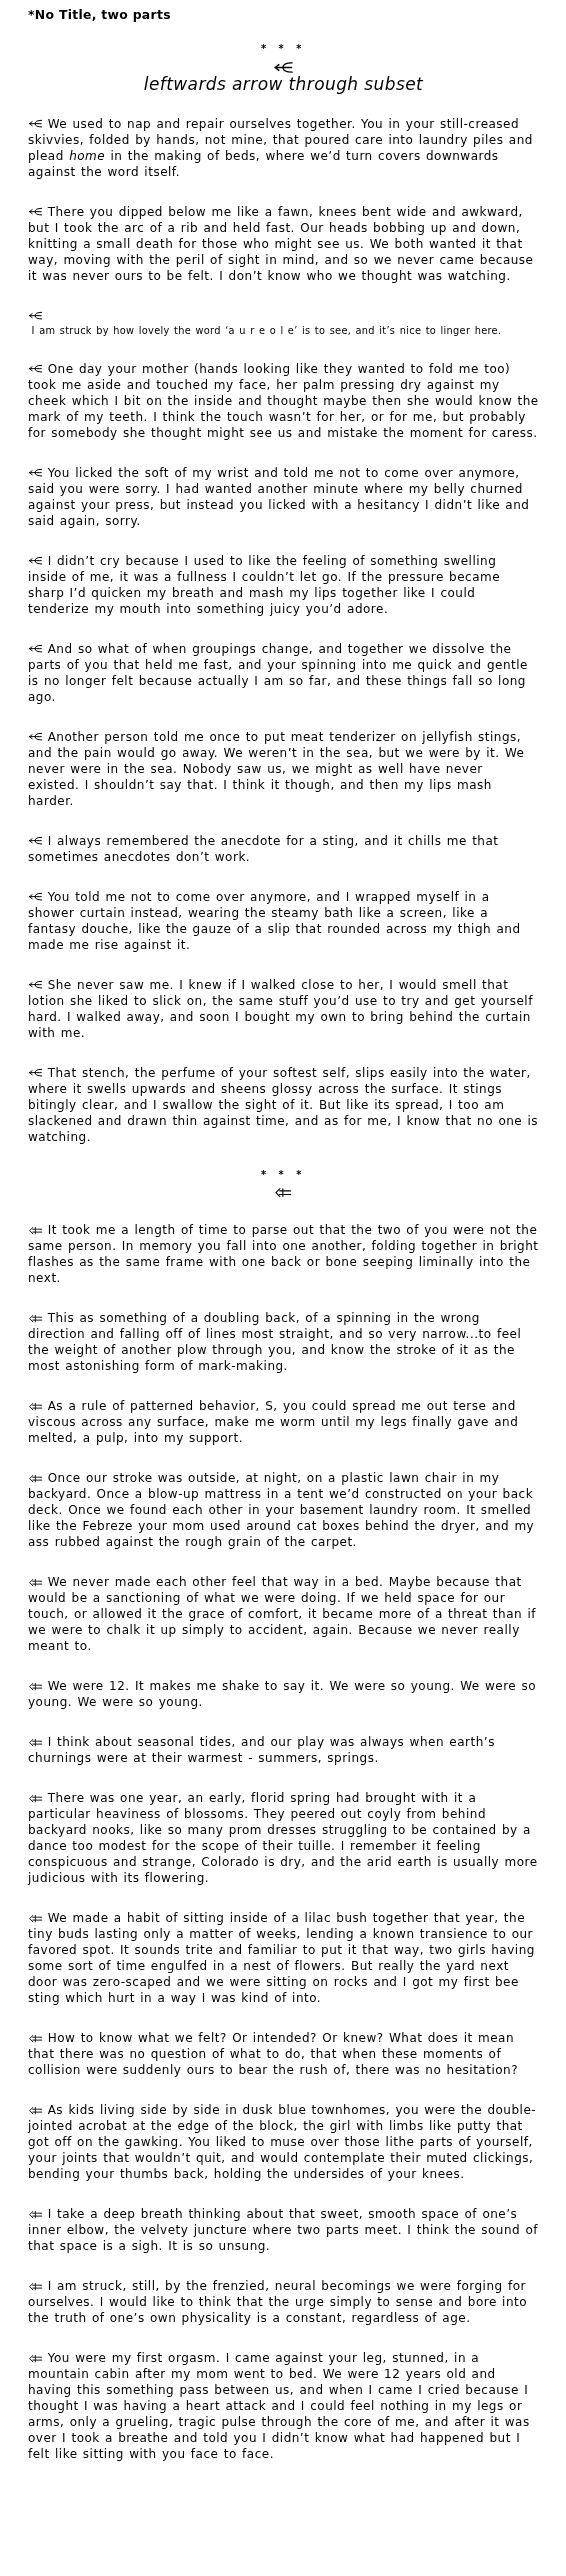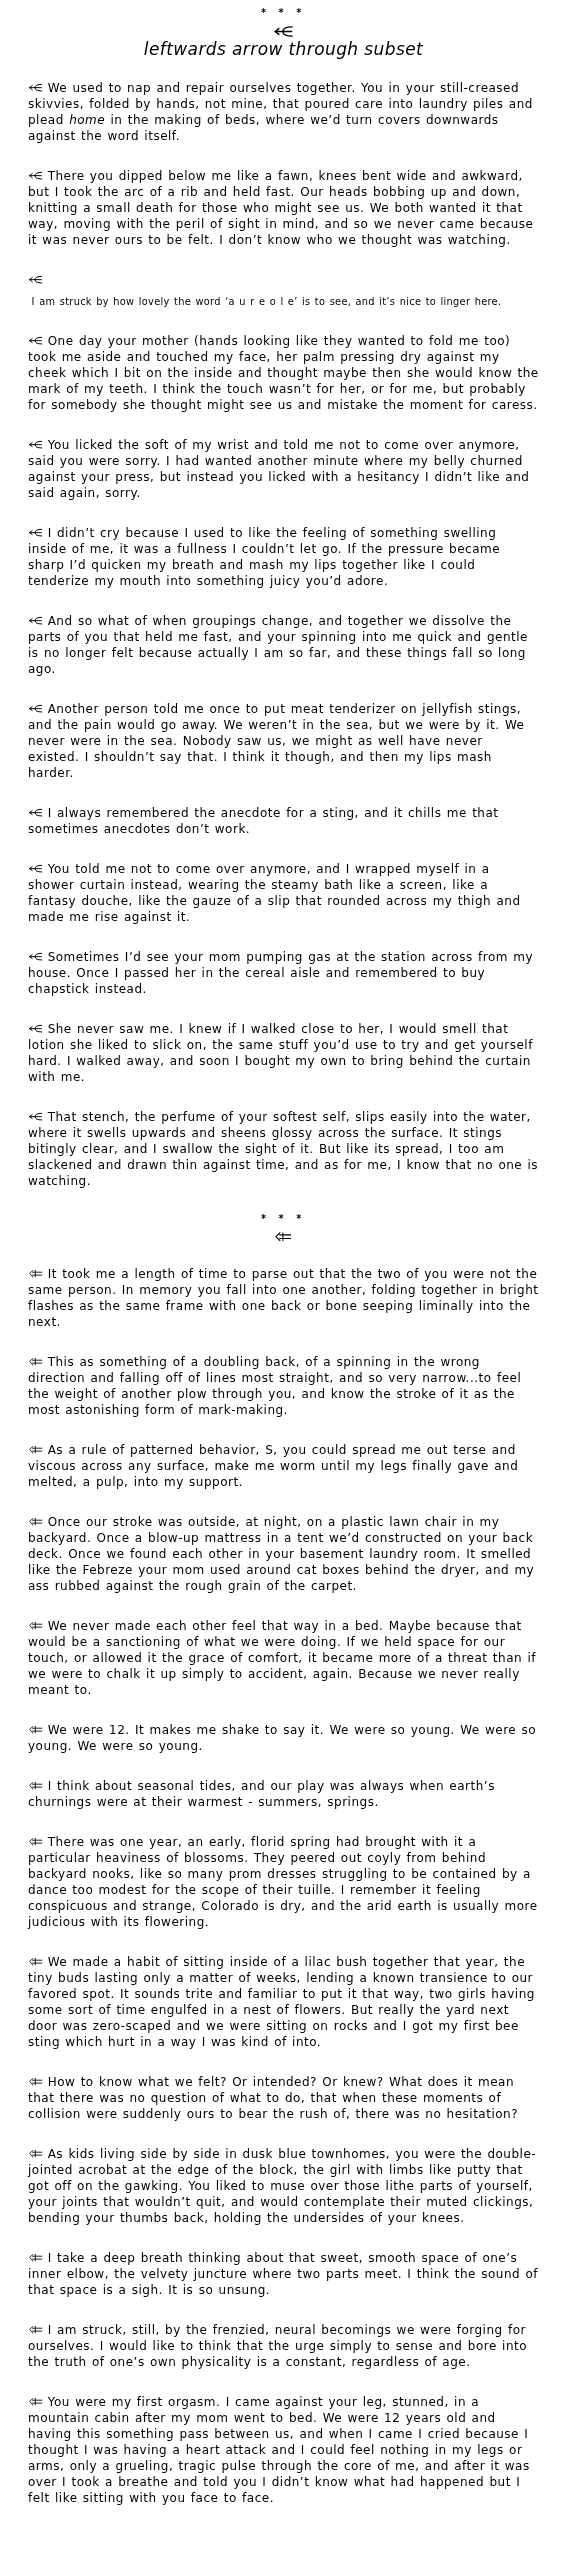--- a/index.html
+++ b/index.html
@@ -13,28 +13,29 @@
   .divider{font-size:9.8px;font-weight:bold;letter-spacing:4.6px;line-height:11.3px;}
   .sec-sym{margin-top:6.7px;line-height:0;}
   .sec-sym svg{height:12.4px;width:auto;}
   .sec-caption{font-style:italic;font-size:17px;margin-top:4.6px;
                letter-spacing:0.4px;line-height:13.4px;}
   .paras p.para{margin:0 0 24px 0;font-size:12px;line-height:16px;
                 letter-spacing:0.5px;word-spacing:1px;text-align:left;}
   .mk{height:9.3px;width:auto;vertical-align:-0.5px;margin-right:4.6px;}
   .it{font-style:italic;}
   .note{display:block;font-size:9.8px;line-height:13.4px;padding-left:3.6px;
-        letter-spacing:0.3px;margin-top:7px;}
+        letter-spacing:0.3px;margin-top:0;}
   section.part2{margin-top:3.1px;}
 </style>
 </head>
 <body>
 
 <main class="page">
 
+  <h1 class="doc-title">*No Title, two parts</h1>
 
   <section class="part1">
     <div class="sec-head">
       <div class="divider">* * *</div>
       <div class="sec-sym">
         <svg viewBox="0 0 34 21" style="height:13px" aria-hidden="true">
           <g fill="none" stroke="currentColor" stroke-width="2.2" stroke-linecap="round" stroke-linejoin="round">
             <path d="M31 3 Q16 3 16 10.5 Q16 18 31 18"></path>
             <path d="M3.5 10.5 L30 10.5"></path>
             <path d="M9.5 5.8 L3.5 10.5 L9.5 15.2"></path>
@@ -107,27 +108,20 @@
       <path d="M9.5 5.8 L3.5 10.5 L9.5 15.2"></path>
     </g>
   </svg><span>I always remembered the anecdote for a sting, and it chills me that sometimes anecdotes don’t work.</span></p>
         <p class="para"><svg class="mk" viewBox="0 0 34 21" aria-hidden="true">
     <g fill="none" stroke="currentColor" stroke-width="2.2" stroke-linecap="round" stroke-linejoin="round">
       <path d="M31 3 Q16 3 16 10.5 Q16 18 31 18"></path>
       <path d="M3.5 10.5 L30 10.5"></path>
       <path d="M9.5 5.8 L3.5 10.5 L9.5 15.2"></path>
     </g>
   </svg><span>You told me not to come over anymore, and I wrapped myself in a shower curtain instead, wearing the steamy bath like a screen, like a fantasy douche, like the gauze of a slip that rounded across my thigh and made me rise against it.</span></p>
-        <p class="para"><svg class="mk" viewBox="0 0 34 21" aria-hidden="true">
-    <g fill="none" stroke="currentColor" stroke-width="2.2" stroke-linecap="round" stroke-linejoin="round">
-      <path d="M31 3 Q16 3 16 10.5 Q16 18 31 18"></path>
-      <path d="M3.5 10.5 L30 10.5"></path>
-      <path d="M9.5 5.8 L3.5 10.5 L9.5 15.2"></path>
-    </g>
-  </svg><span>Sometimes I’d see your mom pumping gas at the station across from my house. Once I passed her in the cereal aisle and remembered to buy chapstick instead.</span></p>
         <p class="para"><svg class="mk" viewBox="0 0 34 21" aria-hidden="true">
     <g fill="none" stroke="currentColor" stroke-width="2.2" stroke-linecap="round" stroke-linejoin="round">
       <path d="M31 3 Q16 3 16 10.5 Q16 18 31 18"></path>
       <path d="M3.5 10.5 L30 10.5"></path>
       <path d="M9.5 5.8 L3.5 10.5 L9.5 15.2"></path>
     </g>
   </svg><span>She never saw me. I knew if I walked close to her, I would smell that lotion she liked to slick on, the same stuff you’d use to try and get yourself hard. I walked away, and soon I bought my own to bring behind the curtain with me.</span></p>
         <p class="para"><svg class="mk" viewBox="0 0 34 21" aria-hidden="true">
     <g fill="none" stroke="currentColor" stroke-width="2.2" stroke-linecap="round" stroke-linejoin="round">
       <path d="M31 3 Q16 3 16 10.5 Q16 18 31 18"></path>

